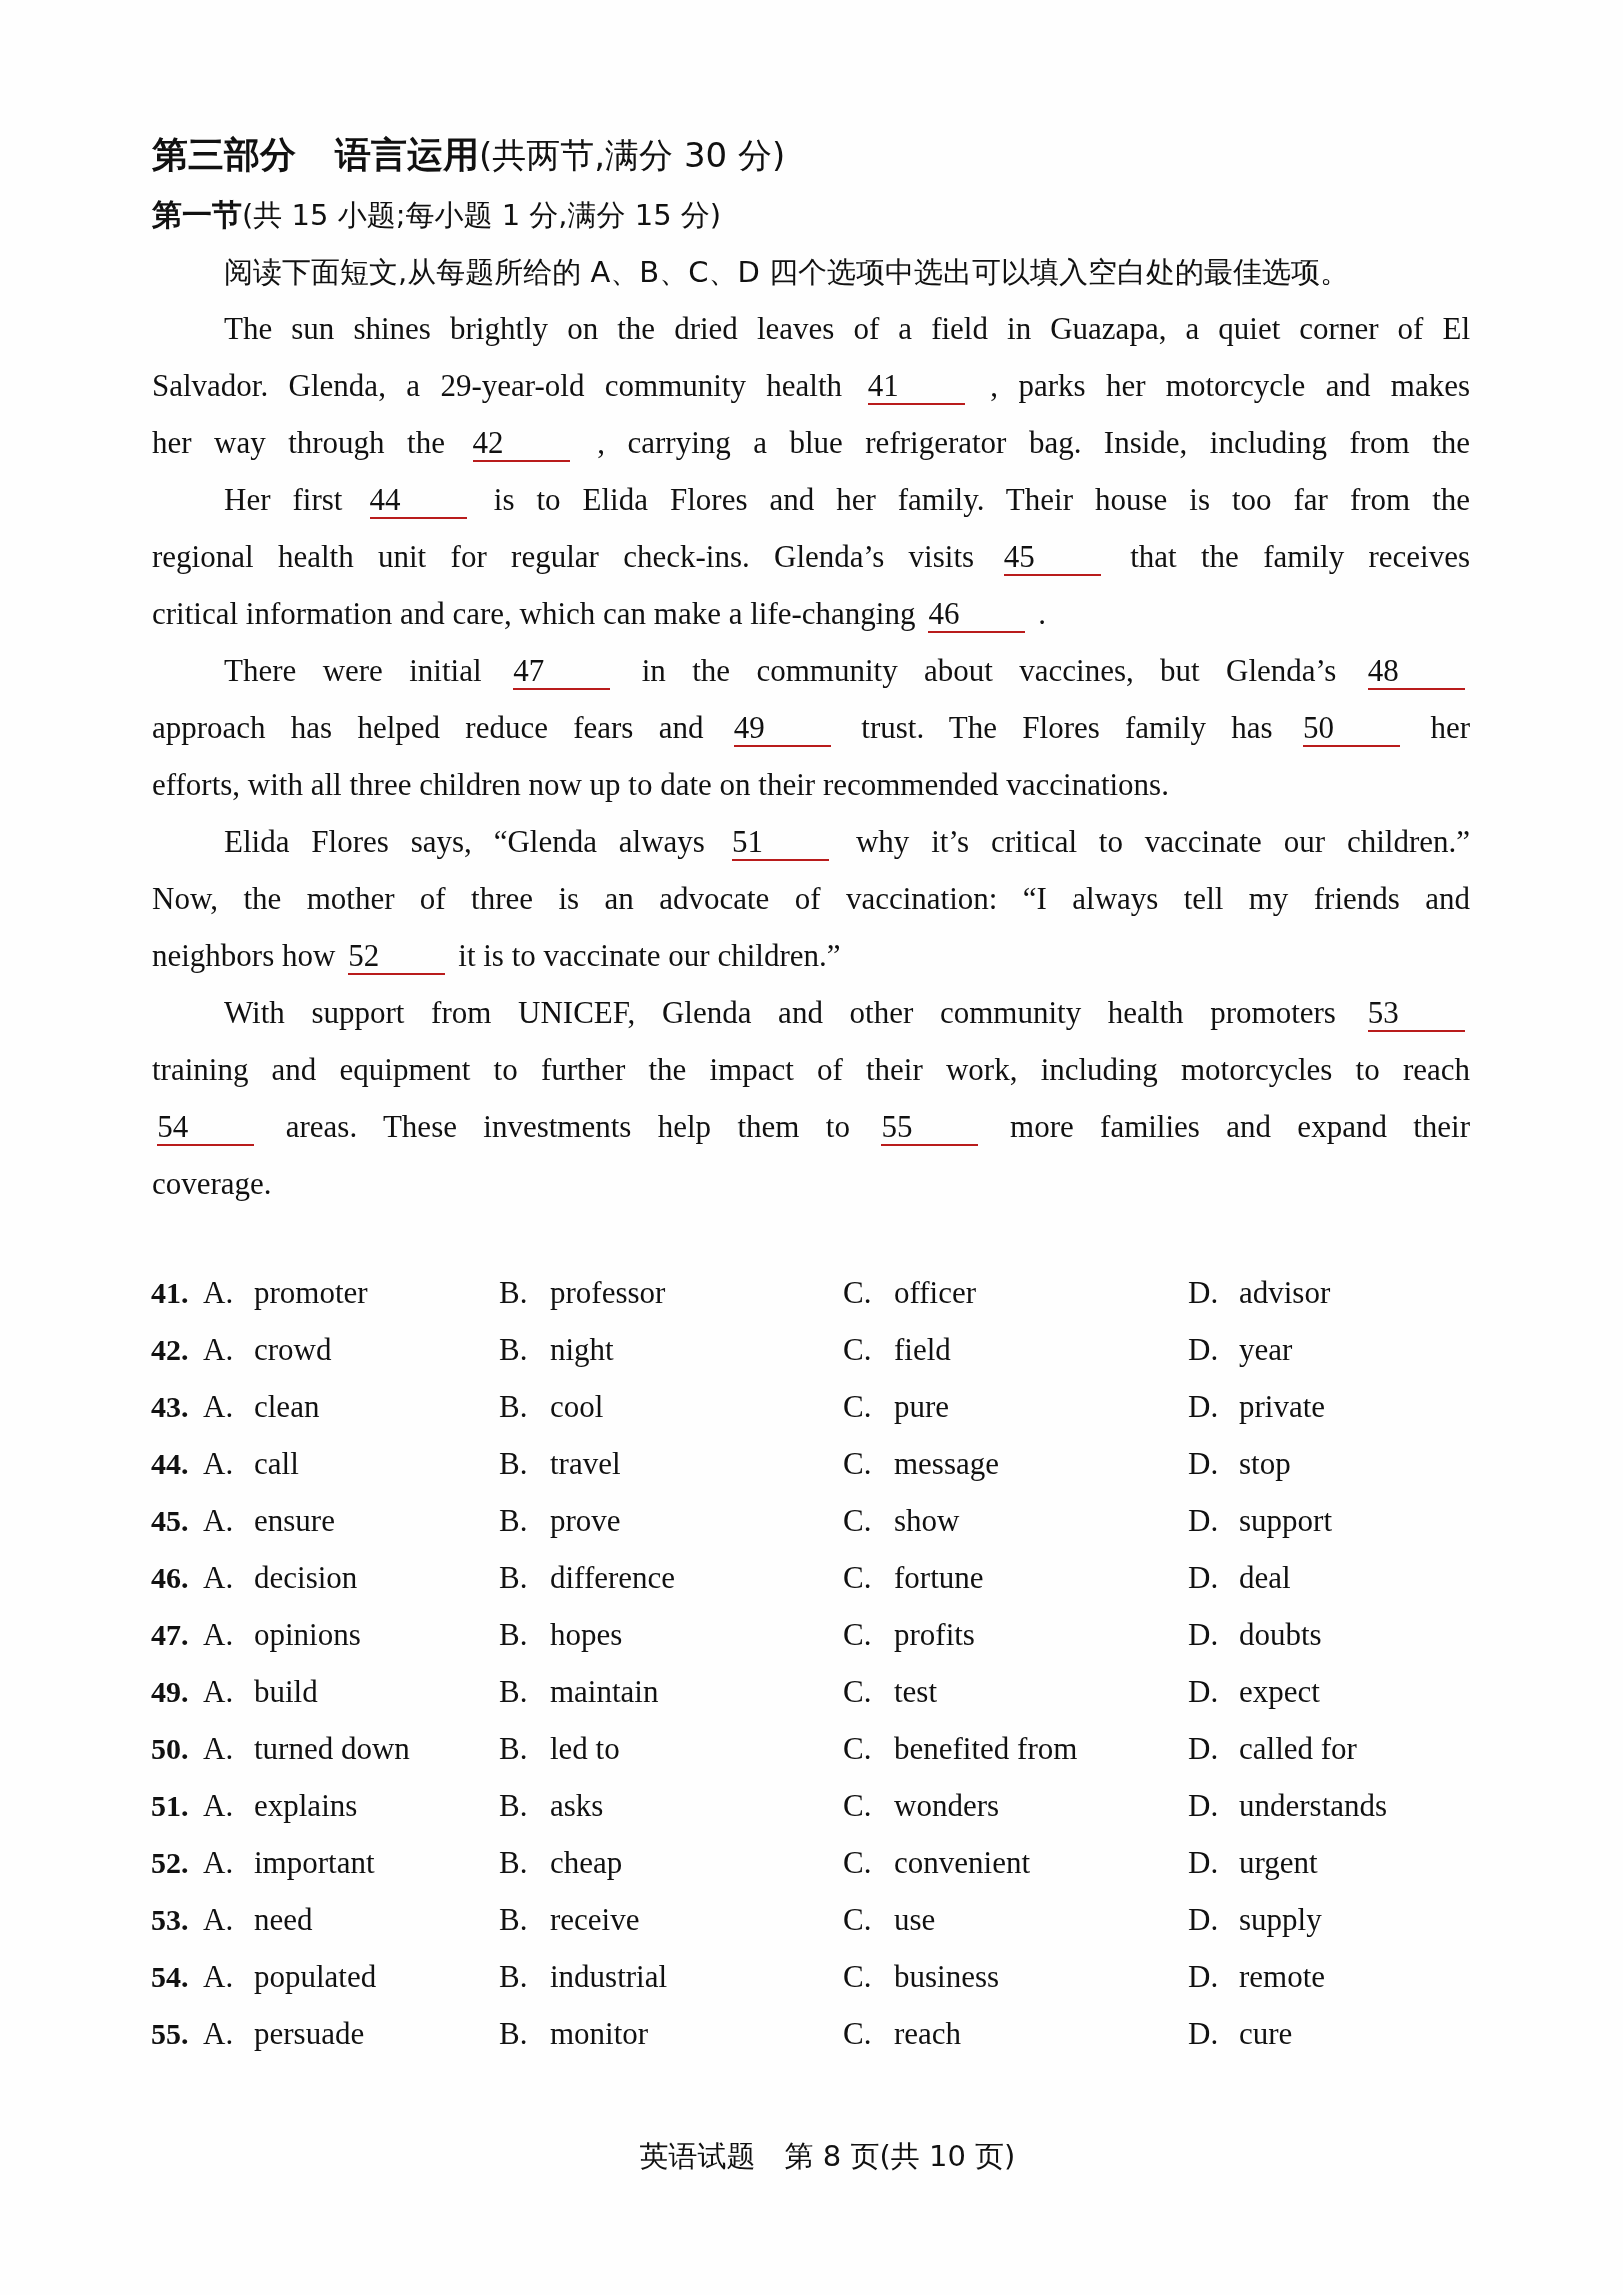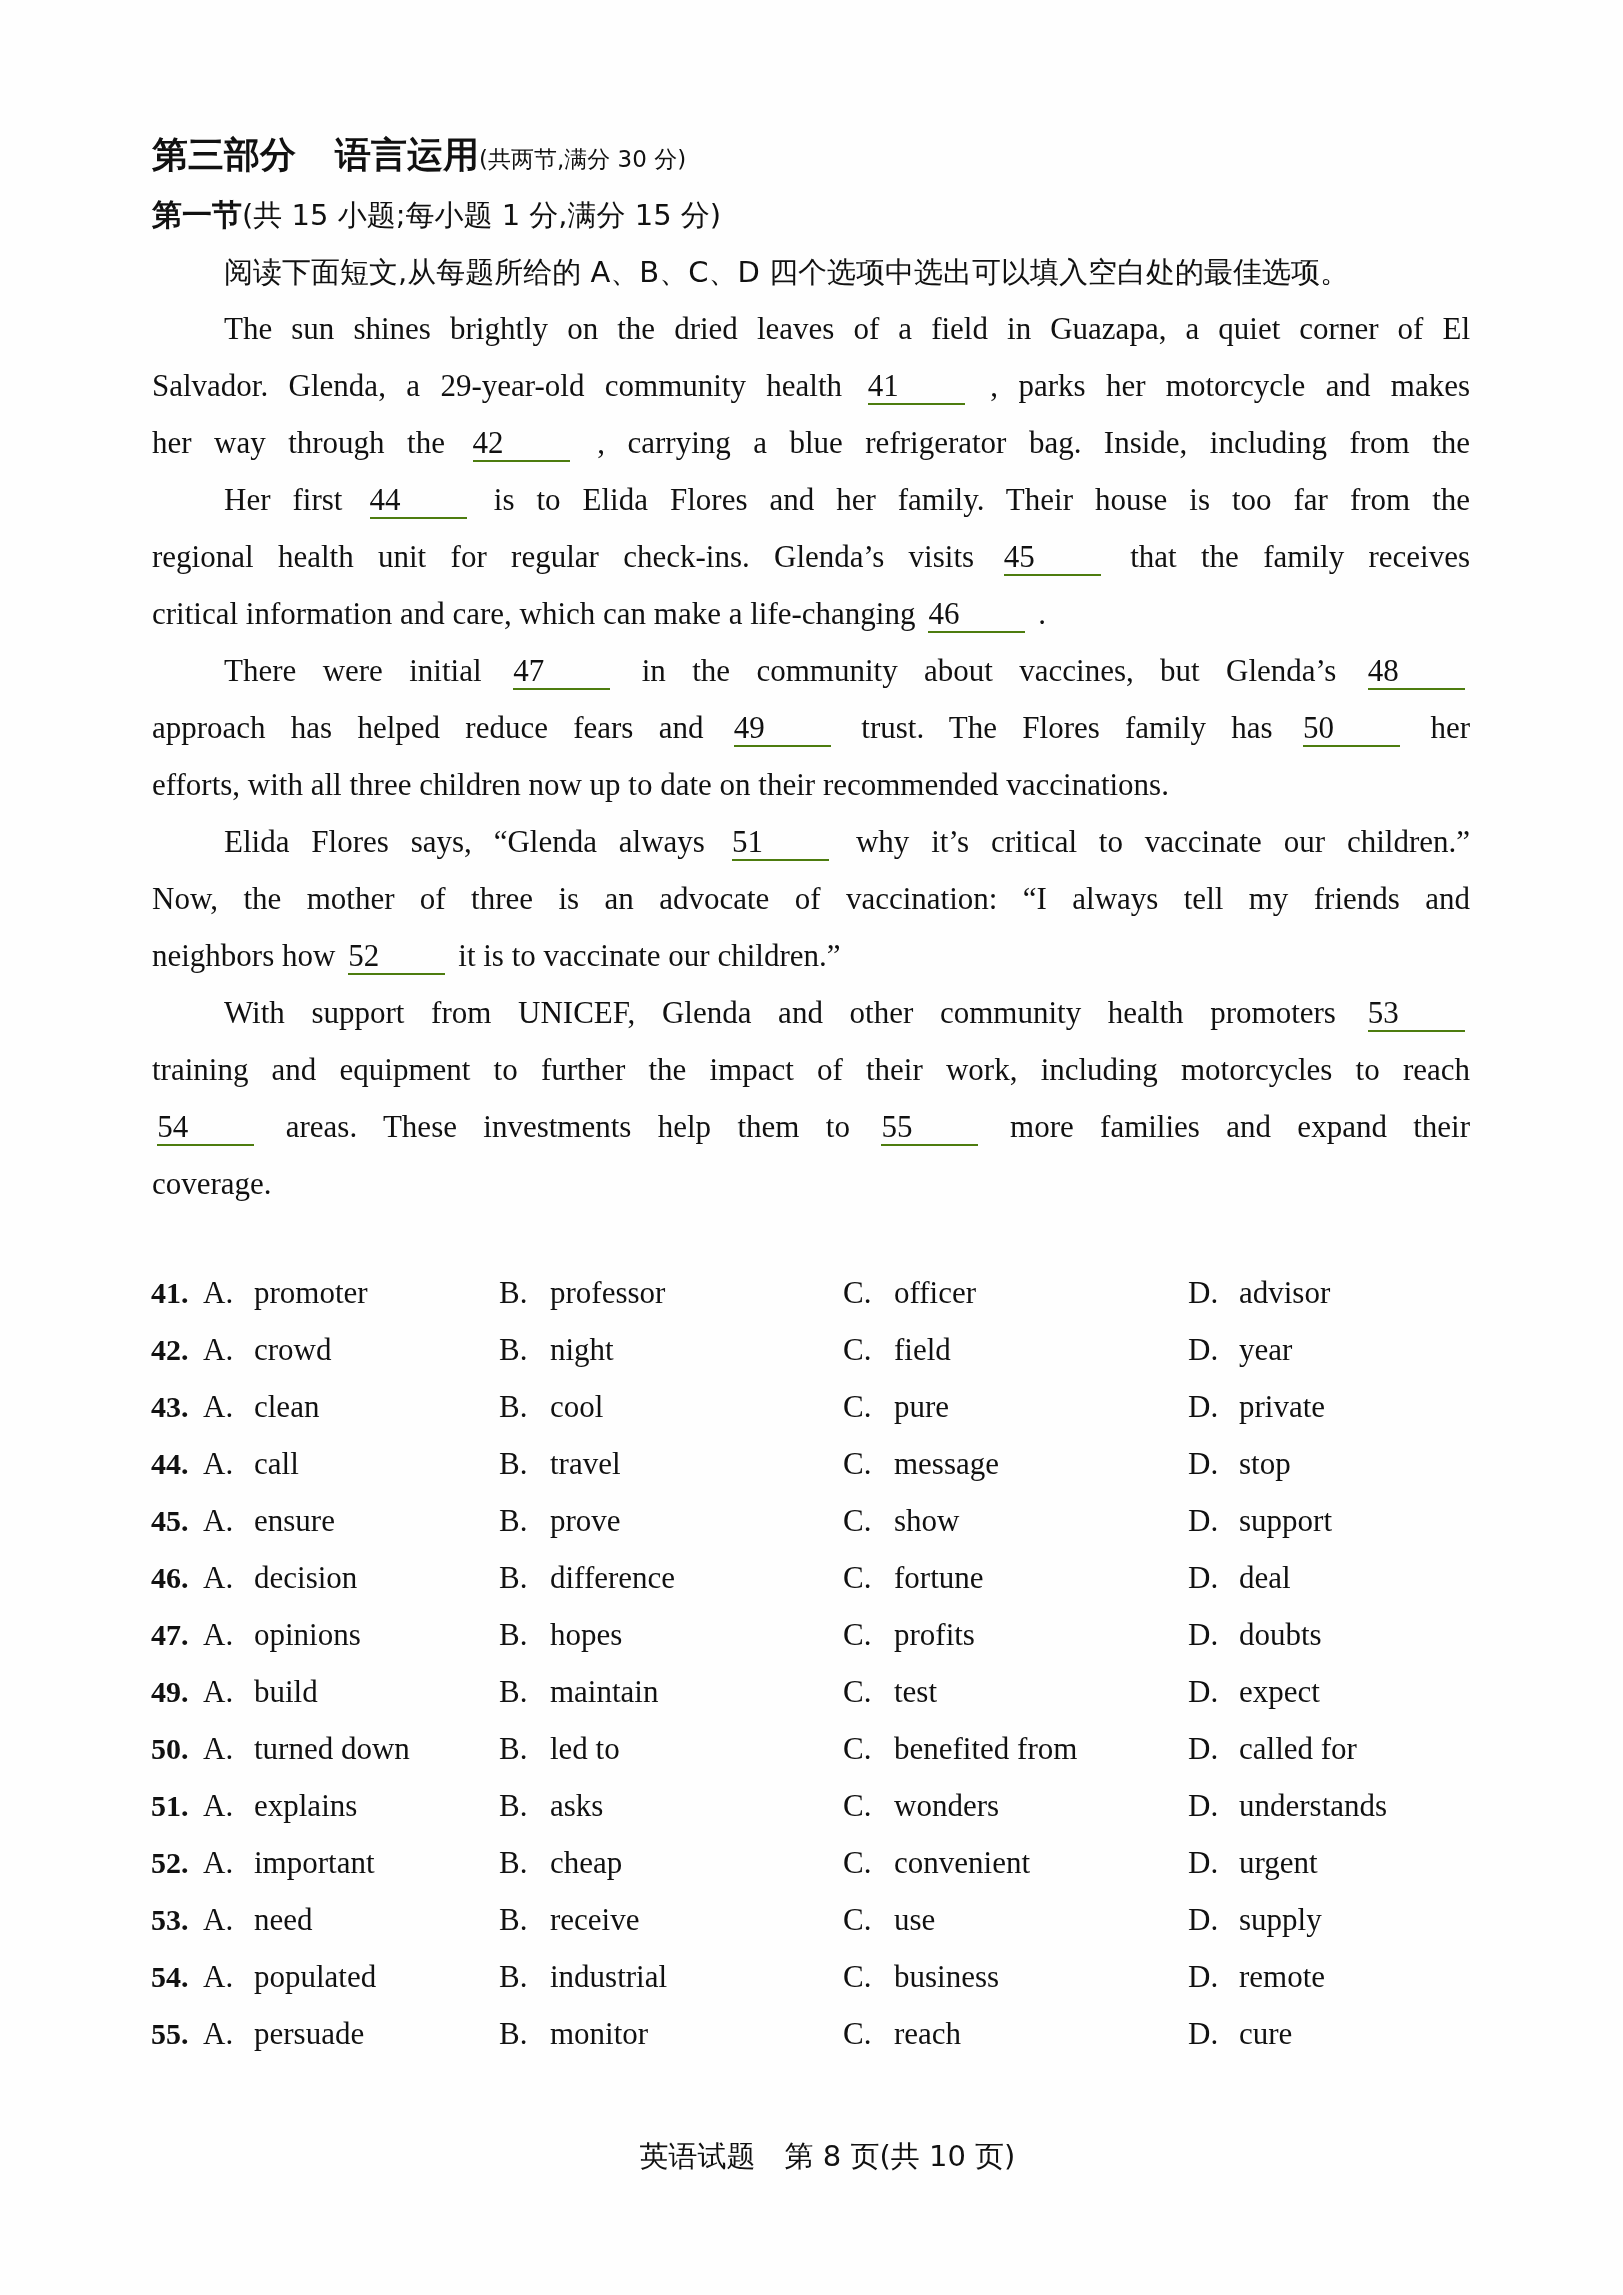--- a/index.html
+++ b/index.html
@@ -30,21 +30,21 @@
     line-height: 47px;
     white-space: nowrap;
   }
   .part-title .main {
     font-size: 36px;
     font-weight: bold;
     font-family: "DejaVu Sans", "Liberation Sans", sans-serif;
   }
   .part-title .gap { display: inline-block; width: 39px; }
   .part-title .note {
-    font-size: 23px;
+    font-size: 34px;
     font-family: "DejaVu Sans", "Liberation Sans", sans-serif;
   }
   .section-title {
     position: absolute;
     left: 152px;
     top: 194px;
     height: 42px;
     line-height: 42px;
     white-space: nowrap;
     font-size: 29px;
@@ -75,21 +75,21 @@
     white-space: nowrap;
     text-align: justify;
     text-align-last: justify;
   }
   .line.indent { padding-left: 72px; }
   .line.last { text-align-last: left; }
   .blank {
     display: inline-block;
     min-width: 97px;
     text-align: center;
-    border-bottom: 2px solid #4d7c0f;
+    border-bottom: 2px solid #b91c1c;
     line-height: 35px;
     margin: 0 5.2px;
     text-indent: 0;
   }
   .options {
     position: absolute;
     left: 151px;
     top: 1264px;
     width: 1322px;
   }

